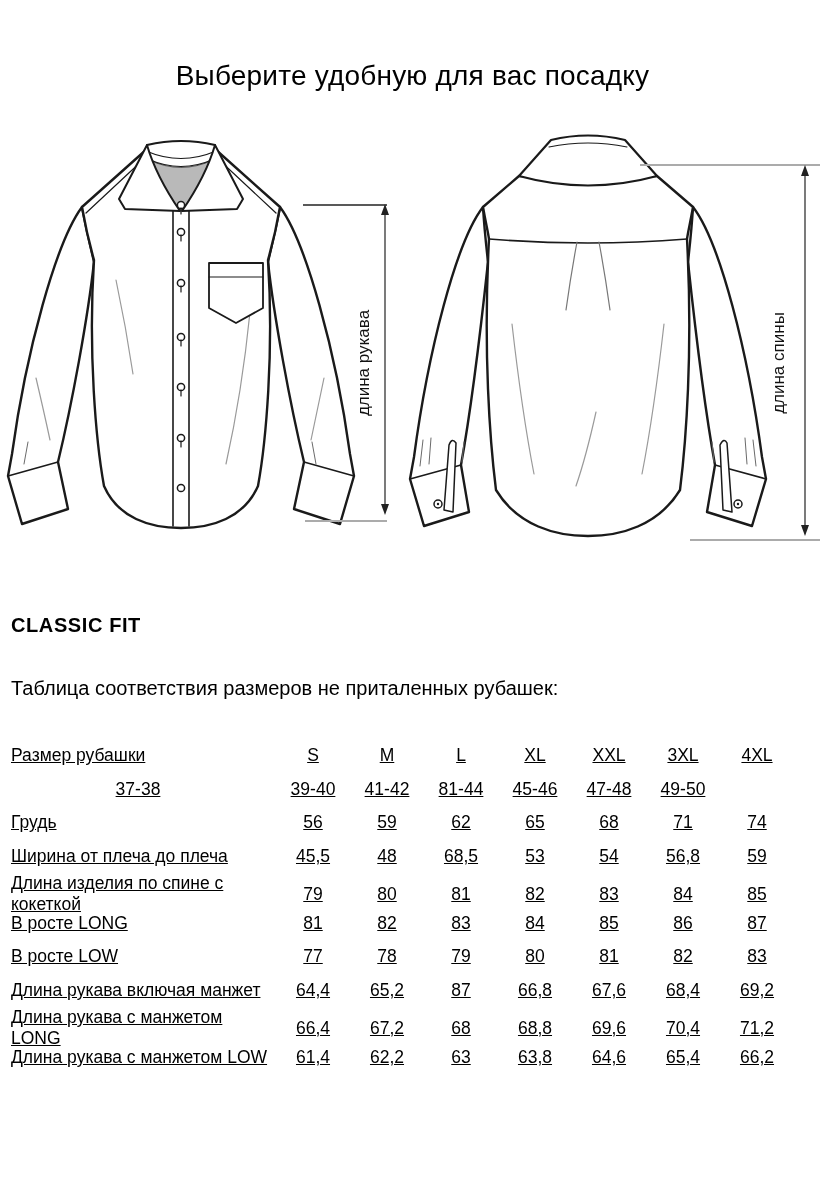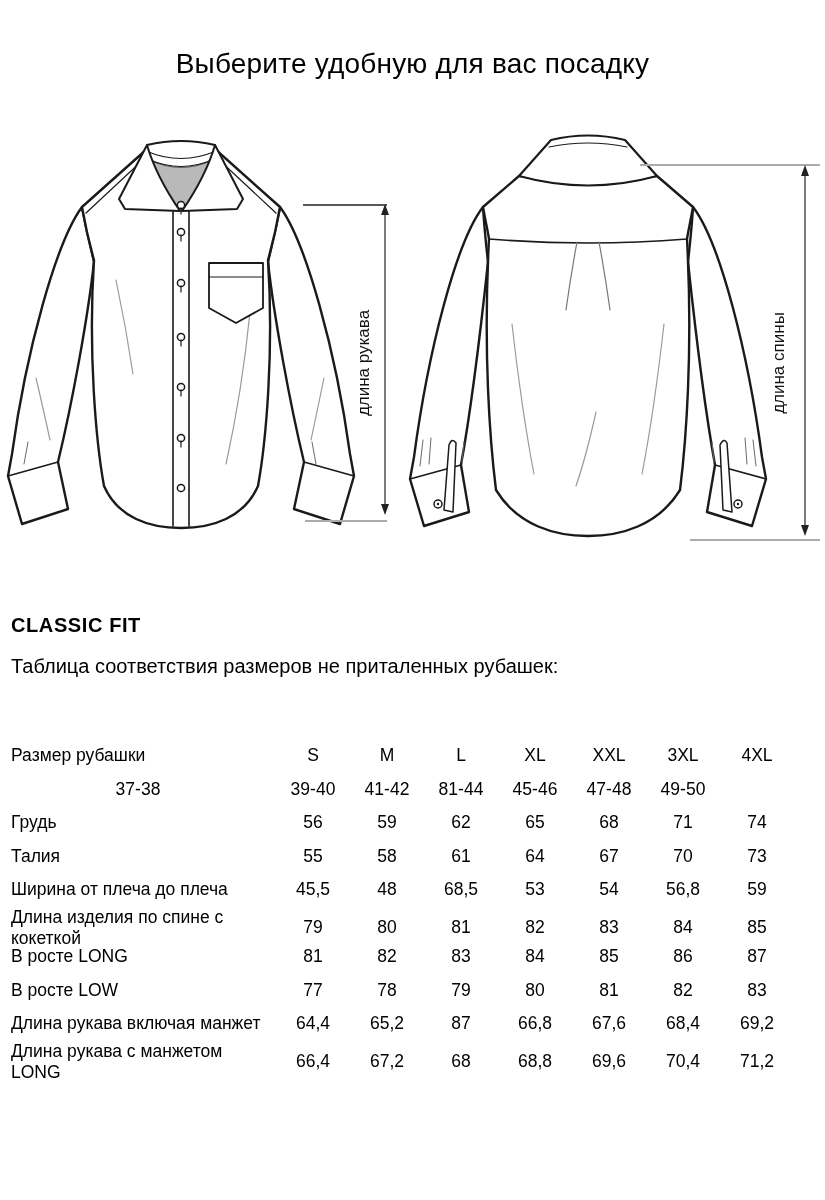--- a/index.html
+++ b/index.html
@@ -2,37 +2,37 @@
 <html><head>
 <meta charset="utf-8">
 <style>
   * { margin:0; padding:0; box-sizing:border-box; }
   html,body { background:#ffffff; }
   body {
     width:825px; height:1200px; position:relative; overflow:hidden;
     font-family:"Liberation Sans","DejaVu Sans",sans-serif; color:#000;
   }
   .title {
-    position:absolute; top:48px; left:0; width:825px;
+    position:absolute; top:60px; left:0; width:825px;
     text-align:center; font-size:28px; font-weight:400; letter-spacing:0.2px;
   }
   .illustration { position:absolute; top:112px; left:0; width:825px; height:465px; }
   .illustration svg { display:block; }
   .dim-label {
     position:absolute; white-space:nowrap; font-size:17px; color:#111;
     transform:translate(-50%,-50%) rotate(-90deg);
   }
   .dim-label.front { left:364px; top:251px; }
   .dim-label.back  { left:779px; top:251px; }
   .fit-heading {
     position:absolute; left:11px; top:614px;
     font-size:20px; font-weight:700; letter-spacing:0.6px;
   }
-  .table-caption { position:absolute; left:11px; top:655px; font-size:20px; }
-  .size-table { position:absolute; left:0; top:739px; width:825px; }
+  .table-caption { position:absolute; left:11px; top:677px; font-size:20px; }
+  .size-table { position:absolute; left:0; top:739px; width:825px;text-decoration:underline; }
   .trow {
     display:grid; grid-template-columns:276px repeat(7,74px);
     height:33.5px; align-items:center; font-size:17.5px;
   }
   .tlabel { padding-left:11px; text-align:left; }
   .tcell { text-align:center; }
 </style>
 </head>
 <body>
 
@@ -161,30 +161,20 @@
       <span class="tlabel">Грудь</span>
       <span class="tcell">56</span>
       <span class="tcell">59</span>
       <span class="tcell">62</span>
       <span class="tcell">65</span>
       <span class="tcell">68</span>
       <span class="tcell">71</span>
       <span class="tcell">74</span>
     </div>
     <div class="trow">
-      <span class="tlabel">Талия</span>
-      <span class="tcell">55</span>
-      <span class="tcell">58</span>
-      <span class="tcell">61</span>
-      <span class="tcell">64</span>
-      <span class="tcell">67</span>
-      <span class="tcell">70</span>
-      <span class="tcell">73</span>
-    </div>
-    <div class="trow">
       <span class="tlabel">Ширина от плеча до плеча</span>
       <span class="tcell">45,5</span>
       <span class="tcell">48</span>
       <span class="tcell">68,5</span>
       <span class="tcell">53</span>
       <span class="tcell">54</span>
       <span class="tcell">56,8</span>
       <span class="tcell">59</span>
     </div>
     <div class="trow">
@@ -230,13 +220,23 @@
     <div class="trow">
       <span class="tlabel">Длина рукава с манжетом LONG</span>
       <span class="tcell">66,4</span>
       <span class="tcell">67,2</span>
       <span class="tcell">68</span>
       <span class="tcell">68,8</span>
       <span class="tcell">69,6</span>
       <span class="tcell">70,4</span>
       <span class="tcell">71,2</span>
     </div>
+    <div class="trow">
+      <span class="tlabel">Длина рукава с манжетом LOW</span>
+      <span class="tcell">61,4</span>
+      <span class="tcell">62,2</span>
+      <span class="tcell">63</span>
+      <span class="tcell">63,8</span>
+      <span class="tcell">64,6</span>
+      <span class="tcell">65,4</span>
+      <span class="tcell">66,2</span>
+    </div>
   </div>
 
 </body></html>

